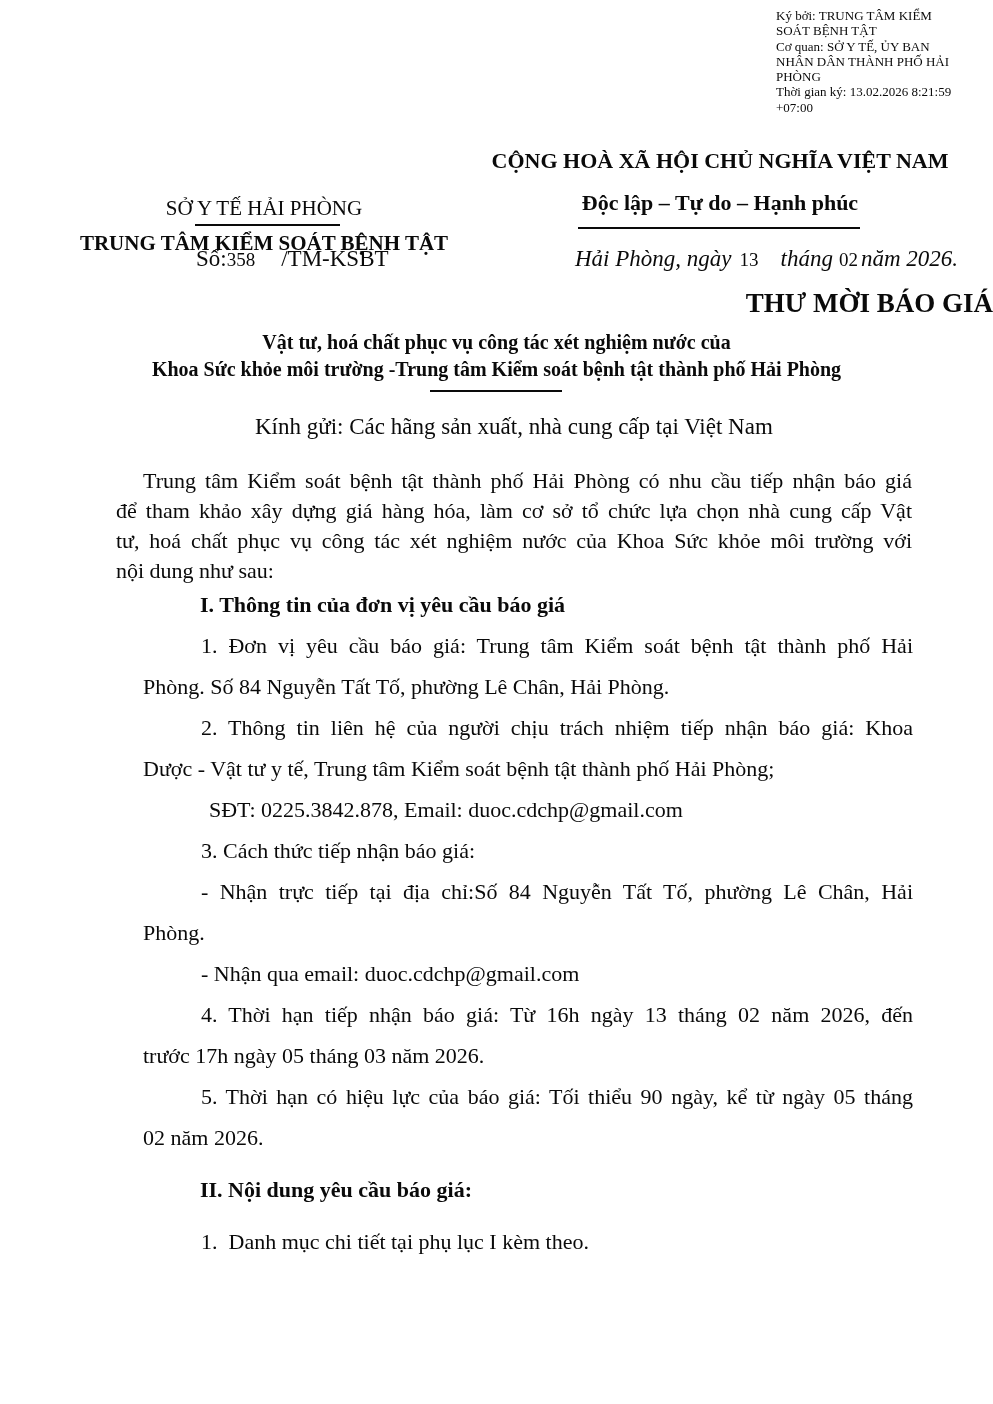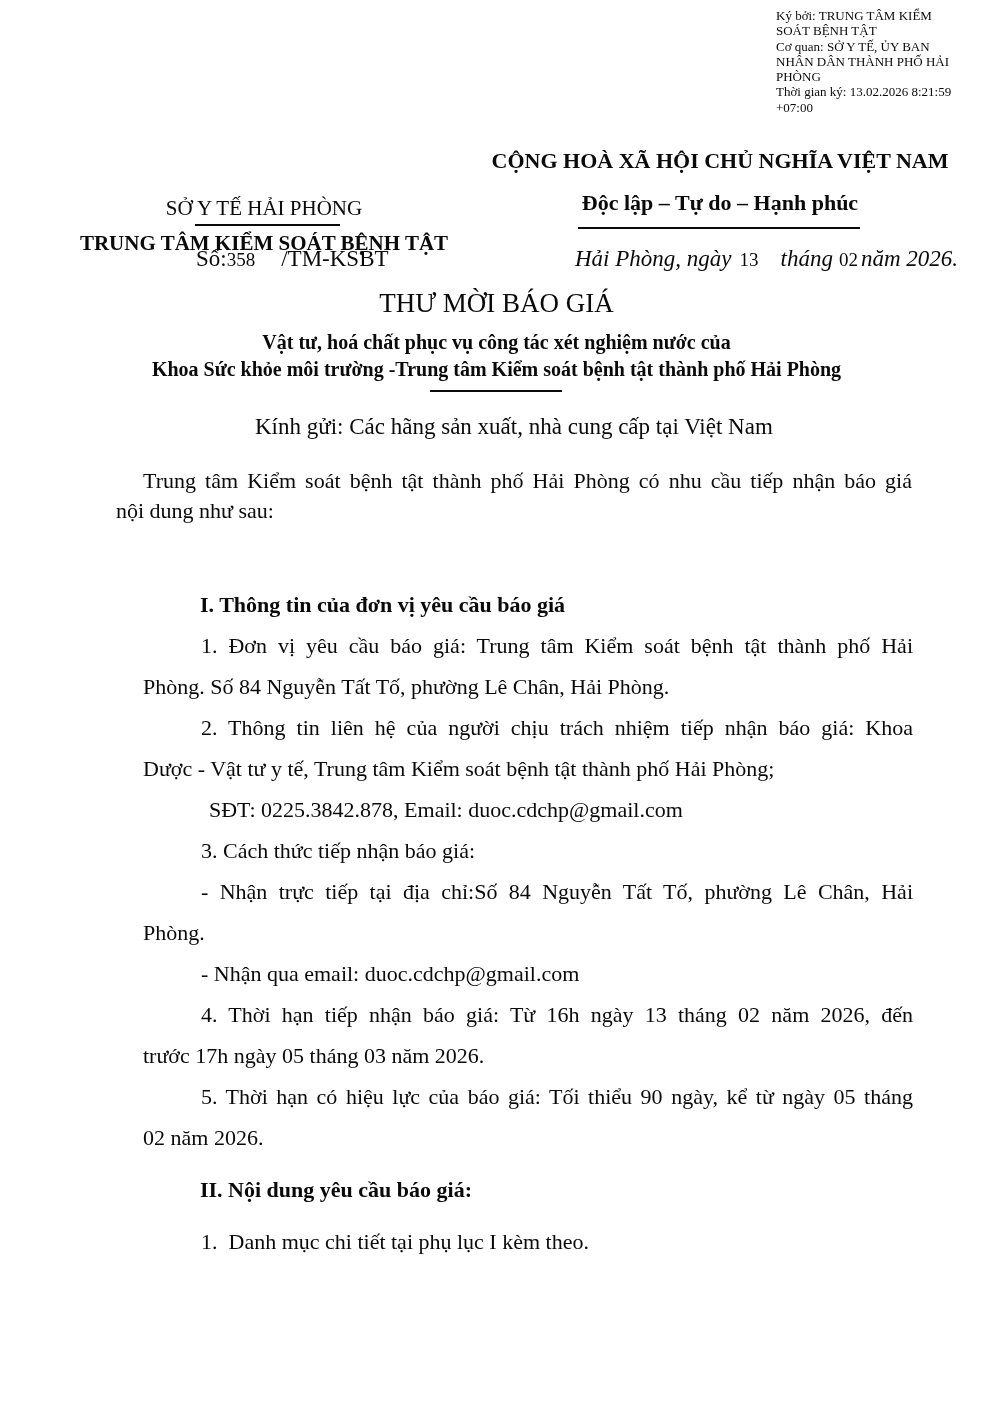--- a/index.html
+++ b/index.html
@@ -24,22 +24,22 @@
   
   .doc-no{position:absolute;left:167px;top:246px;font-size:23px;margin-left:29px;}
   .doc-no .filled{font-size:19px;}
   .doc-no .suffix{margin-left:26px;}
   .date-line{position:absolute;left:575px;top:246px;font-size:23px;white-space:nowrap;}
   .date-line .it{font-style:italic;}
   .date-line .filled{font-size:19px;font-style:normal;}
   .date-line .day{margin:0 22px 6px 8px;font-family:Liberation Serif, serif;}
   .date-line .month{margin:0 3px 0 6px;}
   
-  .title{position:absolute;left:0;top:288px;width:993px;text-align:center;
-         font-size:27px;font-weight:normal;}
+  .title{position:absolute;left:0;top:288px;width:993px;text-align:right;
+         font-size:27px;font-weight:bold;}
   .sub1{position:absolute;left:0;top:331px;width:993px;text-align:center;
         font-size:20px;font-weight:bold;}
   .sub2{position:absolute;left:0;top:358px;width:993px;text-align:center;
         font-size:20px;font-weight:bold;}
   .rule{position:absolute;left:430px;top:390px;width:132px;height:2px;background:#0a0a0a;}
   .salute{position:absolute;left:255px;top:414px;font-size:23px;}
   
   .intro-block{position:absolute;left:116px;top:466px;width:796px;
                font-size:22px;line-height:30px;}
   .sections-block{position:absolute;left:143px;top:584px;width:770px;
@@ -87,20 +87,22 @@
   <div class="title">THƯ MỜI BÁO GIÁ</div>
   <div class="sub1">Vật tư, hoá chất phục vụ công tác xét nghiệm nước của</div>
   <div class="sub2">Khoa Sức khỏe môi trường -Trung tâm Kiểm soát bệnh tật thành phố Hải Phòng</div>
   <div class="rule"></div>
 
   <div class="salute">Kính gửi: Các hãng sản xuất, nhà cung cấp tại Việt Nam</div>
 
   <div class="intro-block">
       <div class="para p-intro">
         <div class="line first just">Trung tâm Kiểm soát bệnh tật thành phố Hải Phòng có nhu cầu tiếp nhận báo giá</div>
+        <div class="line just">để tham khảo xây dựng giá hàng hóa, làm cơ sở tổ chức lựa chọn nhà cung cấp Vật</div>
+        <div class="line just">tư, hoá chất phục vụ công tác xét nghiệm nước của Khoa Sức khỏe môi trường với</div>
         <div class="line">nội dung như sau:</div>
       </div>
     </div>
   <div class="sections-block">
       <div class="para p-heading">
         <div class="line first">I. Thông tin của đơn vị yêu cầu báo giá</div>
       </div>
       <div class="para p-item">
         <div class="line first just">1. Đơn vị yêu cầu báo giá: Trung tâm Kiểm soát bệnh tật thành phố Hải</div>
         <div class="line">Phòng. Số 84 Nguyễn Tất Tố, phường Lê Chân, Hải Phòng.</div>

